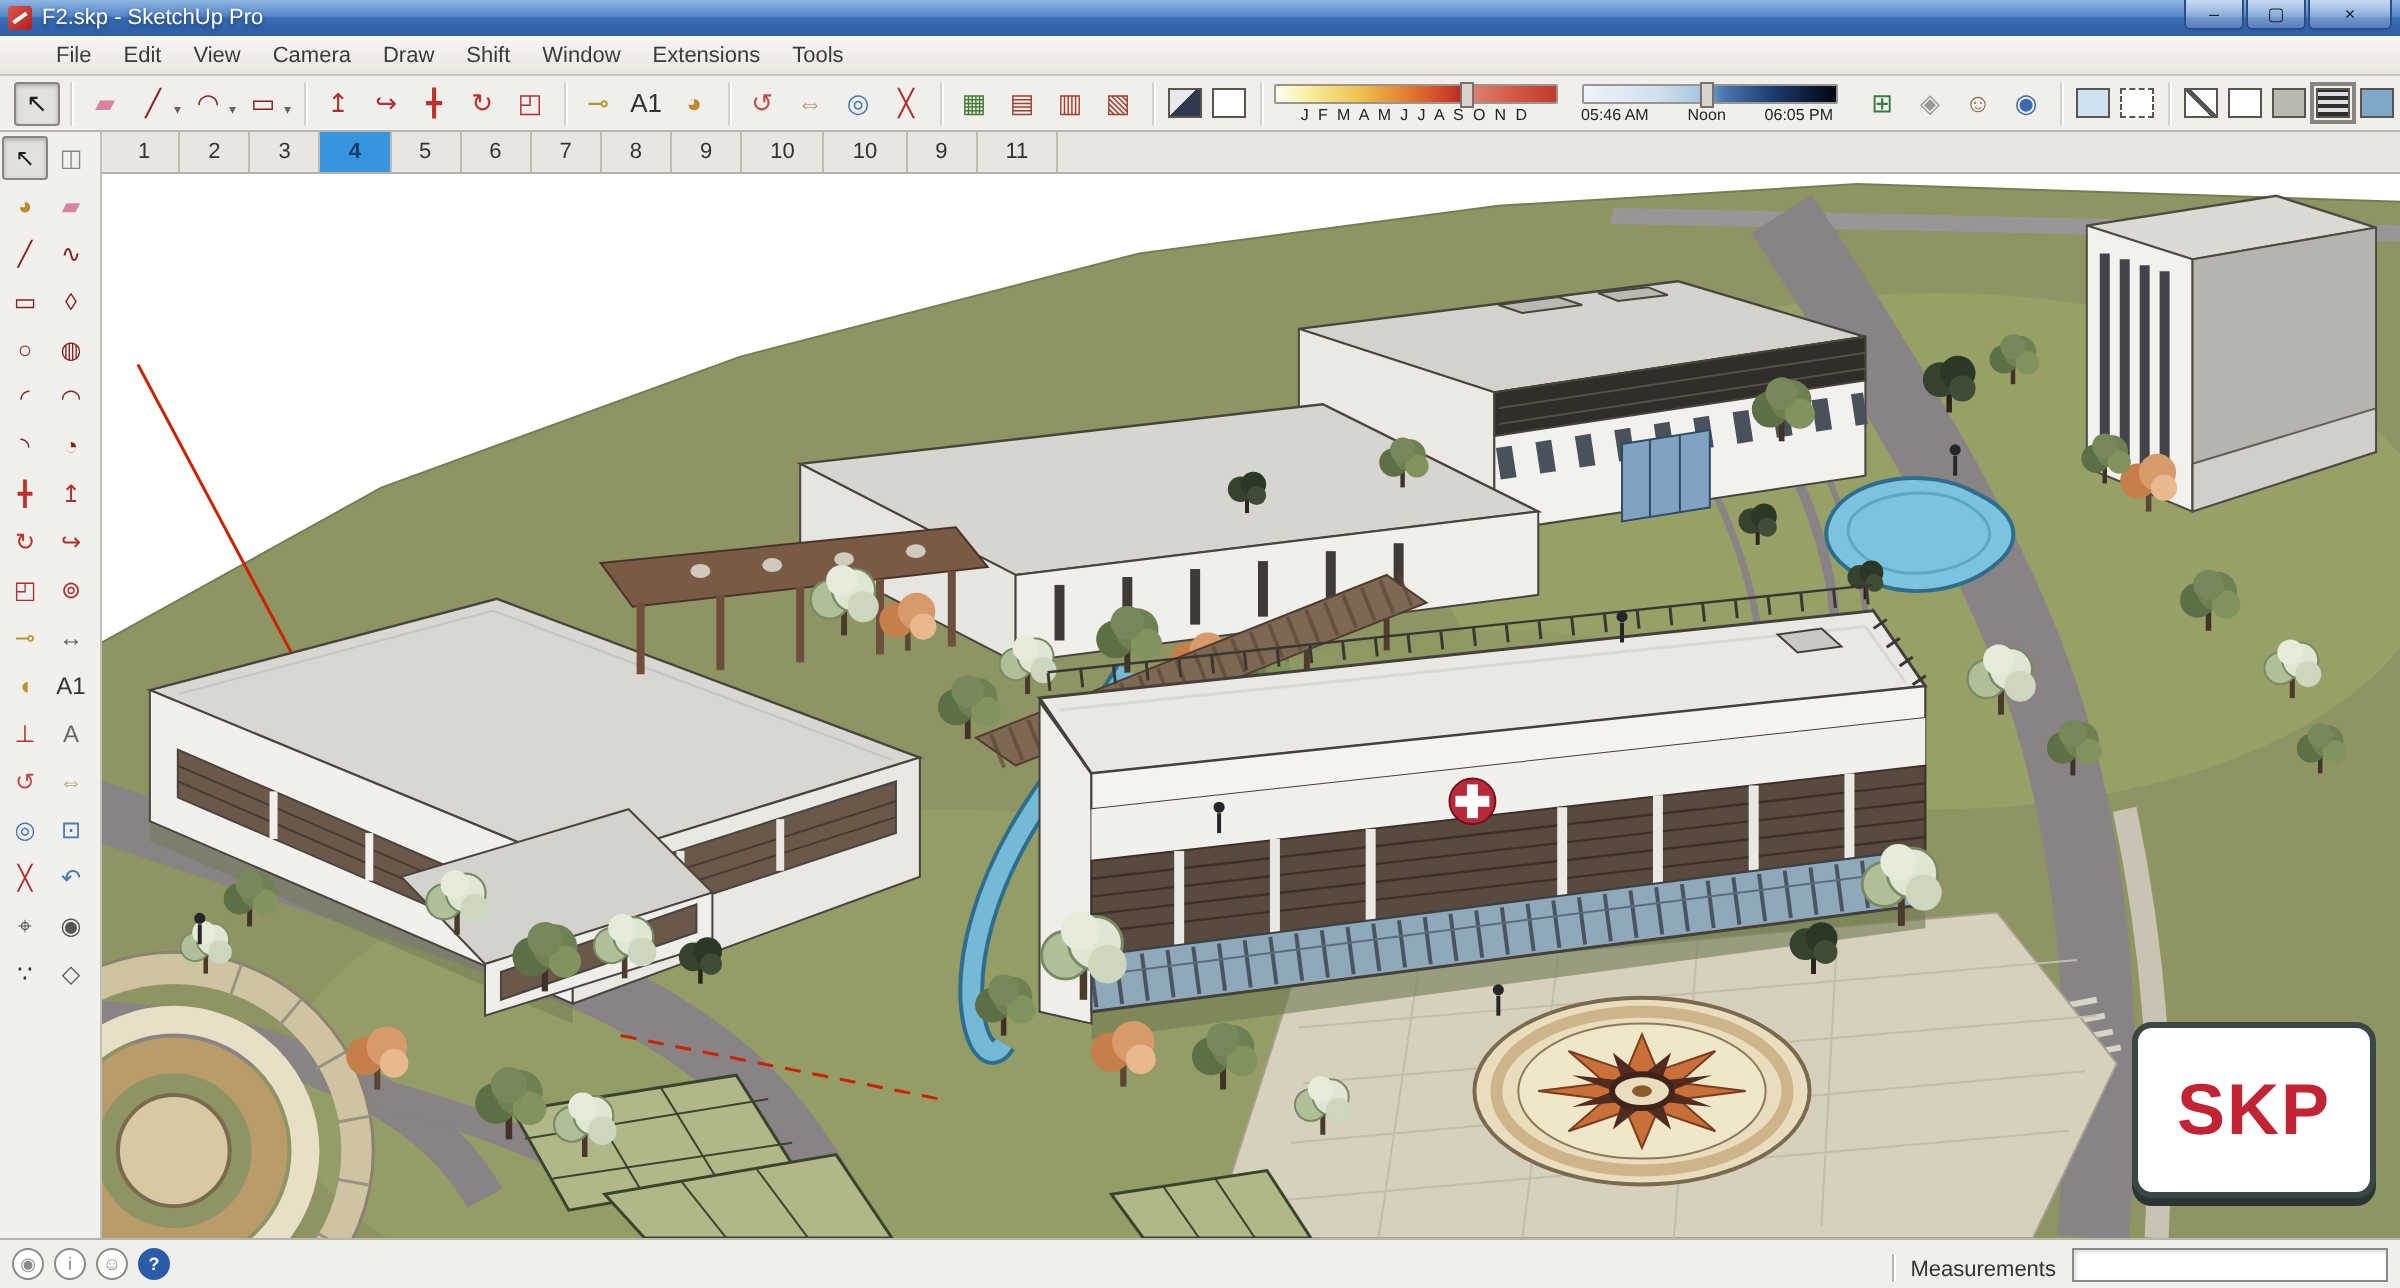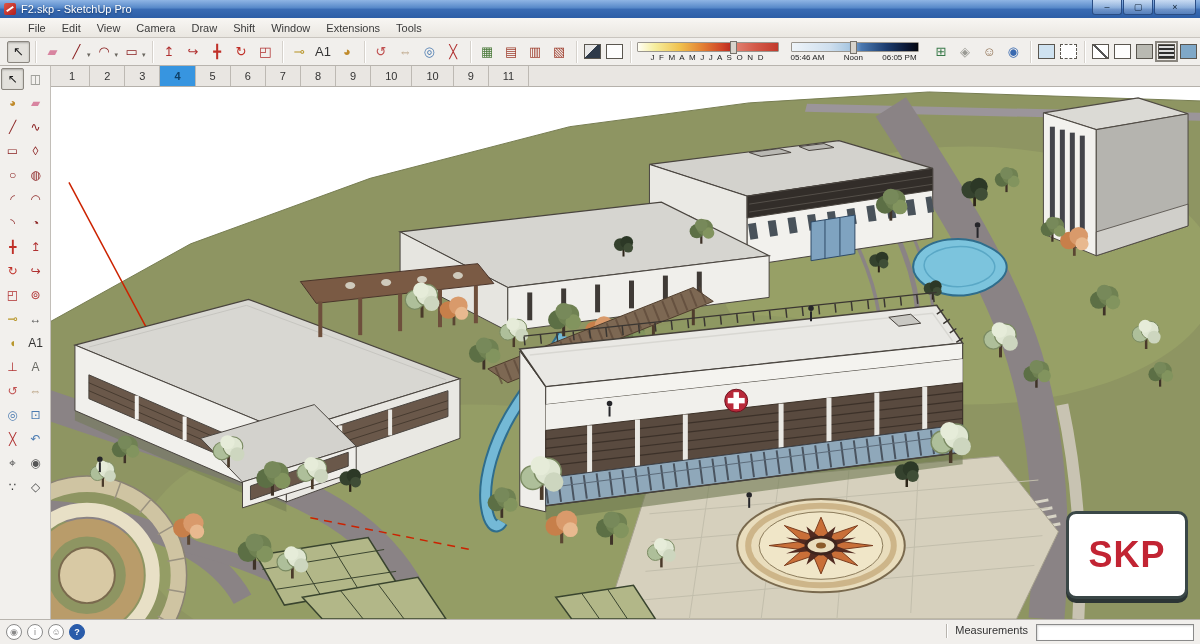--- a/index.html
+++ b/index.html
@@ -70,21 +70,21 @@
     display:flex;align-items:center;justify-content:center;
     font-size:36px;font-weight:bold;color:#c22433;letter-spacing:1px;}
   
   .statusbar{height:24px;background:#f1efec;border-top:1px solid #b8b4ae;display:flex;
     align-items:center;padding:0 6px;flex:0 0 auto;}
   .sb-icons{display:flex;gap:5px;align-items:center;margin-right:12px;}
   .sb-circle{width:14px;height:14px;border-radius:50%;border:1.5px solid #8a8a8a;color:#8a8a8a;
     display:flex;align-items:center;justify-content:center;font-size:9px;line-height:1;background:#fff;}
   .sb-circle.help{background:#2a5caa;border-color:#2a5caa;color:#fff;font-weight:bold;}
   .sb-msg{color:#222;}
-  .sb-right{margin-left:auto;display:flex;align-items:flex-start;gap:8px;}
+  .sb-right{margin-left:auto;display:flex;align-items:flex-end;gap:8px;}
   .sb-div{width:1px;height:14px;background:#b8b4ae;box-shadow:1px 0 0 #fff;}
   .meas-label{color:#333;}
   .meas-input{width:150px;height:15px;background:#fff;border:1px solid #8a8a8a;
     box-shadow:inset 1px 1px 2px rgba(0,0,0,.15);font-size:11px;padding:0 3px;}
 </style>
 </head>
 <body>
 
 <div class="app">
 

